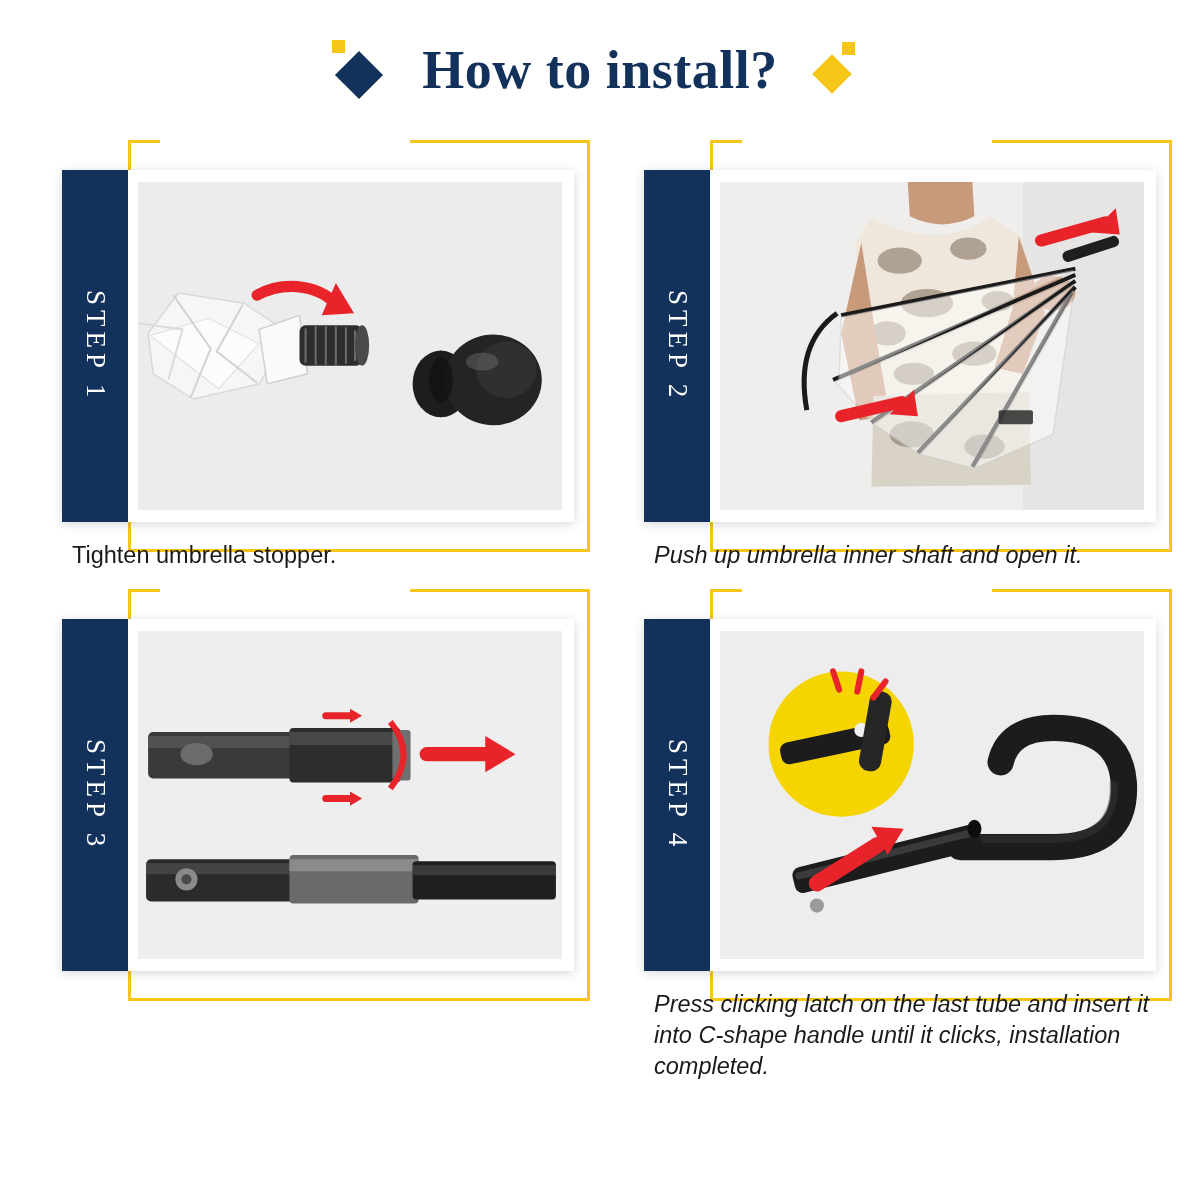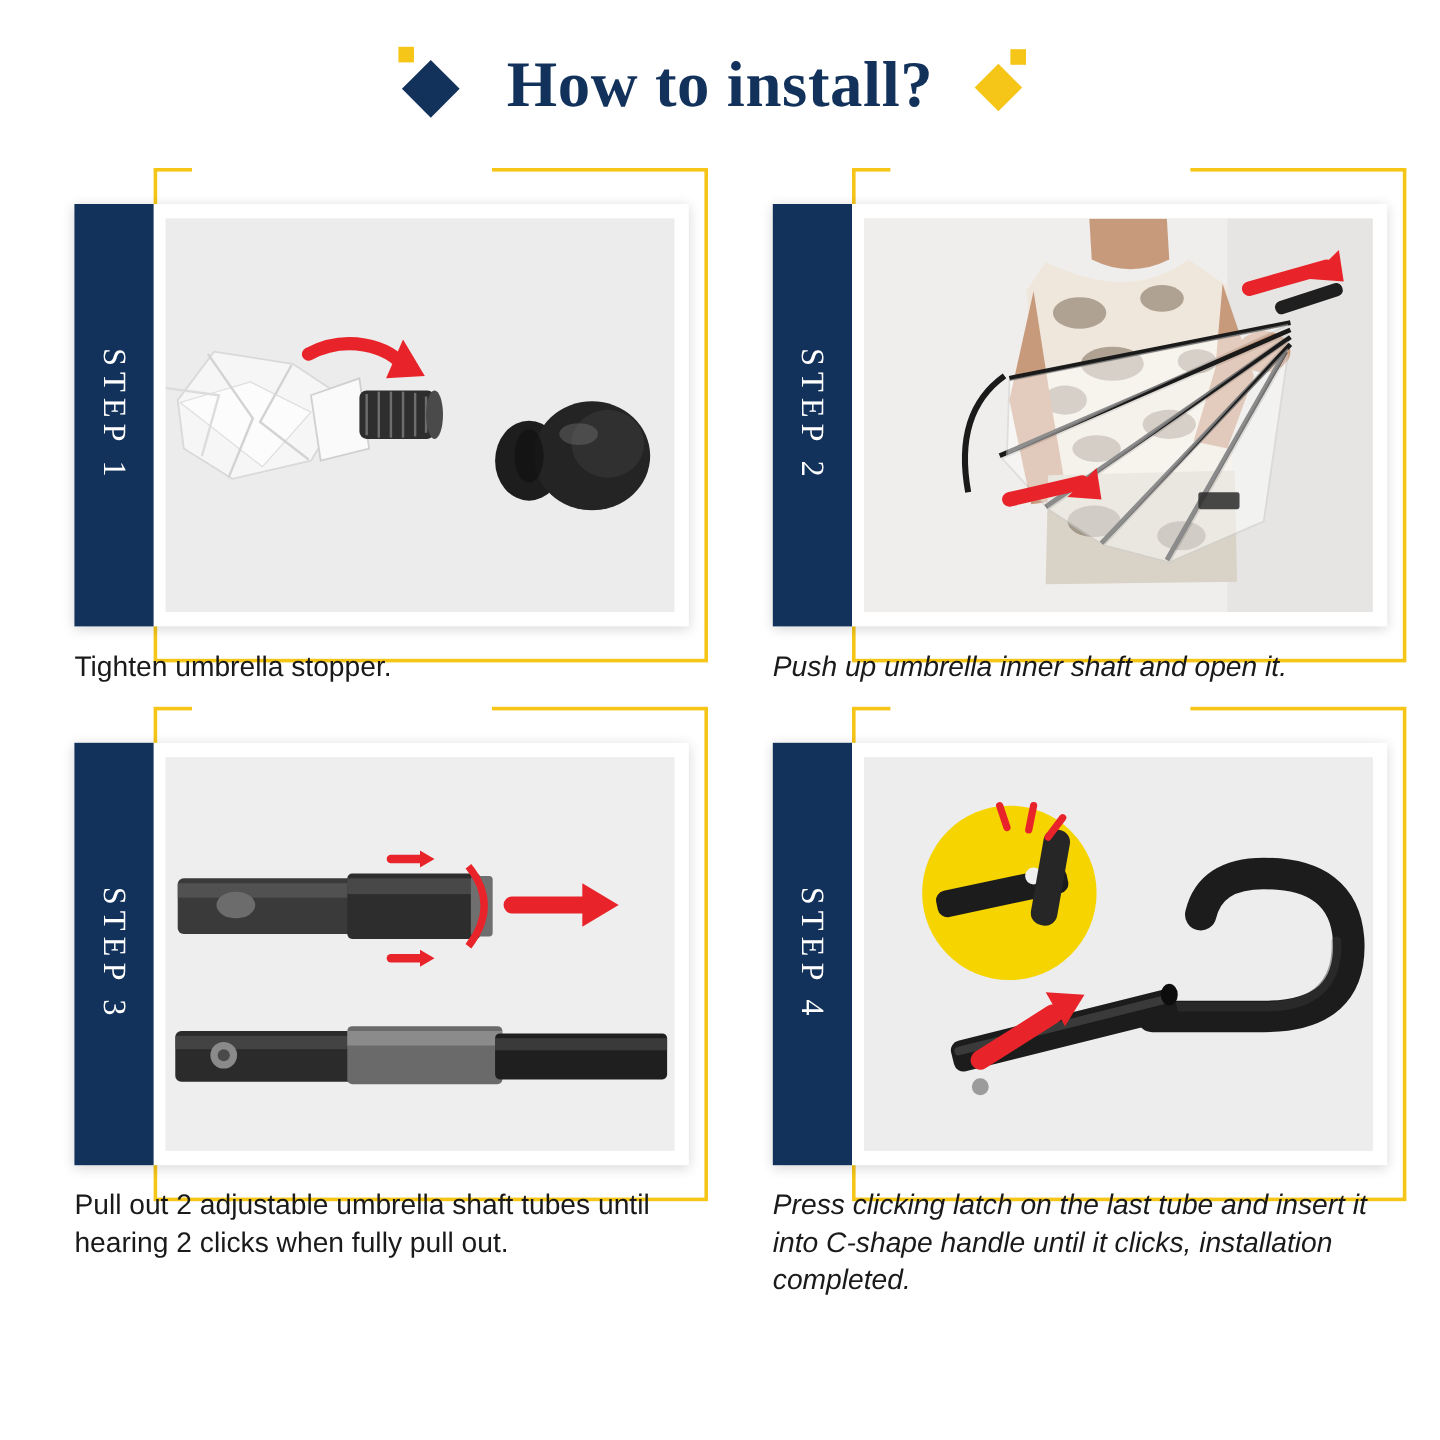--- a/index.html
+++ b/index.html
@@ -24,21 +24,21 @@
   
   .header {
     position: relative;
     height: 140px;
     display: flex;
     align-items: center;
     justify-content: center;
   }
   .header-inner {
     display: flex;
-    align-items: flex-start;
+    align-items: center;
     gap: 34px;
   }
   .title {
     font-family: "Liberation Serif", serif;
     font-size: 54px;
     font-weight: bold;
     color: #12325c;
     letter-spacing: 0.5px;
     white-space: nowrap;
   }
@@ -153,21 +153,21 @@
     position: relative;
     flex: 1 1 auto;
     margin: 12px 12px 12px 10px;
     background: #ececec;
     overflow: hidden;
   }
 
   .caption {
     position: relative;
     z-index: 3;
-    margin-left: 22px;
+    margin-left: 32px;
     margin-top: 18px;
     width: 500px;
     font-size: 23.5px;
     line-height: 1.32;
     color: #1a1a1a;
   }
   .caption.wide { width: 520px; font-style: italic; }
 
   .step.right .bracket { left: 88px; }
   .step.right .card { margin-left: 22px; }
@@ -382,21 +382,20 @@
               <circle cx="48" cy="246" r="11" fill="#8a8a8a"></circle>
               <circle cx="48" cy="246" r="5" fill="#4a4a4a"></circle>
               <rect x="150" y="222" width="128" height="48" rx="4" fill="#6a6a6a"></rect>
               <rect x="150" y="226" width="128" height="12" fill="#9a9a9a" opacity="0.7"></rect>
               <rect x="272" y="228" width="142" height="38" rx="4" fill="#1f1f1f"></rect>
               <rect x="272" y="232" width="142" height="10" fill="#4d4d4d" opacity="0.6"></rect>
             </g>
           </svg>
         </div>
       </div>
-      <div class="caption">Pull out 2 adjustable umbrella shaft tubes until hearing 2 clicks when fully pull out.</div>
     </div>
 
     <div class="step right">
       <div class="bracket"></div>
       <div class="bracket-mask-t"></div>
       <div class="bracket-mask-l"></div>
       <div class="bracket-mask-b"></div>
 
       <div class="card">
         <div class="step-label">

